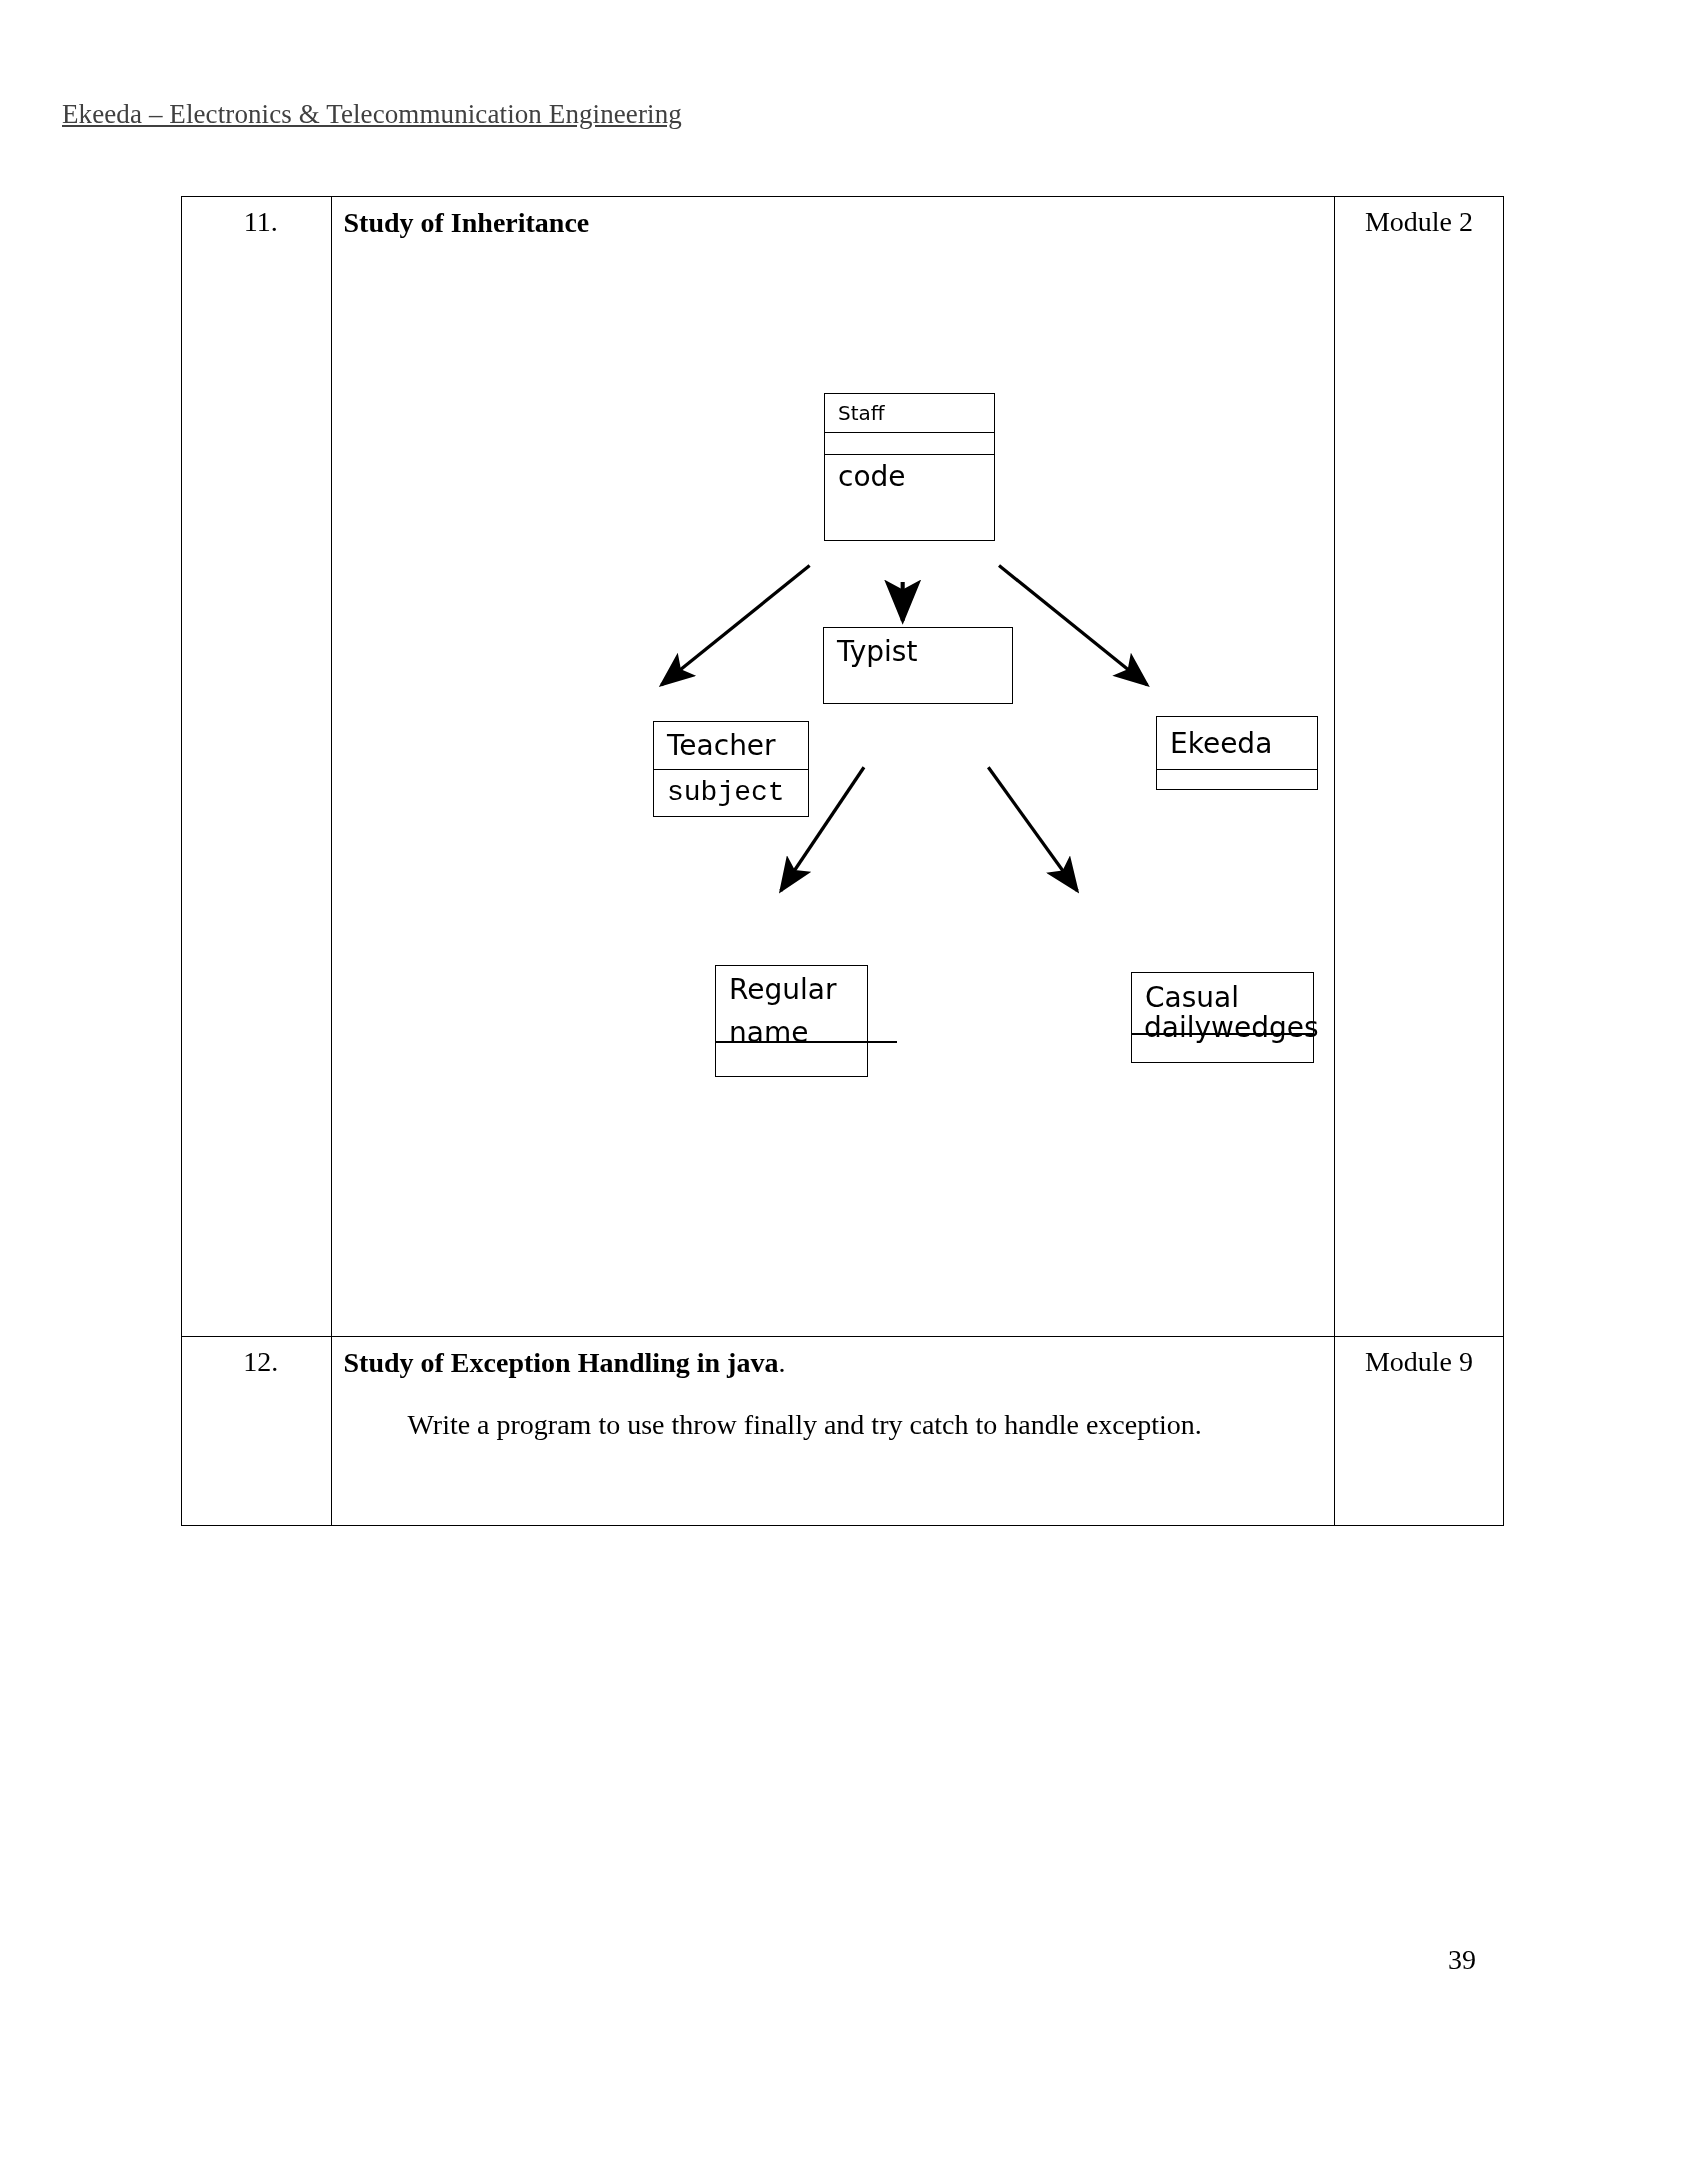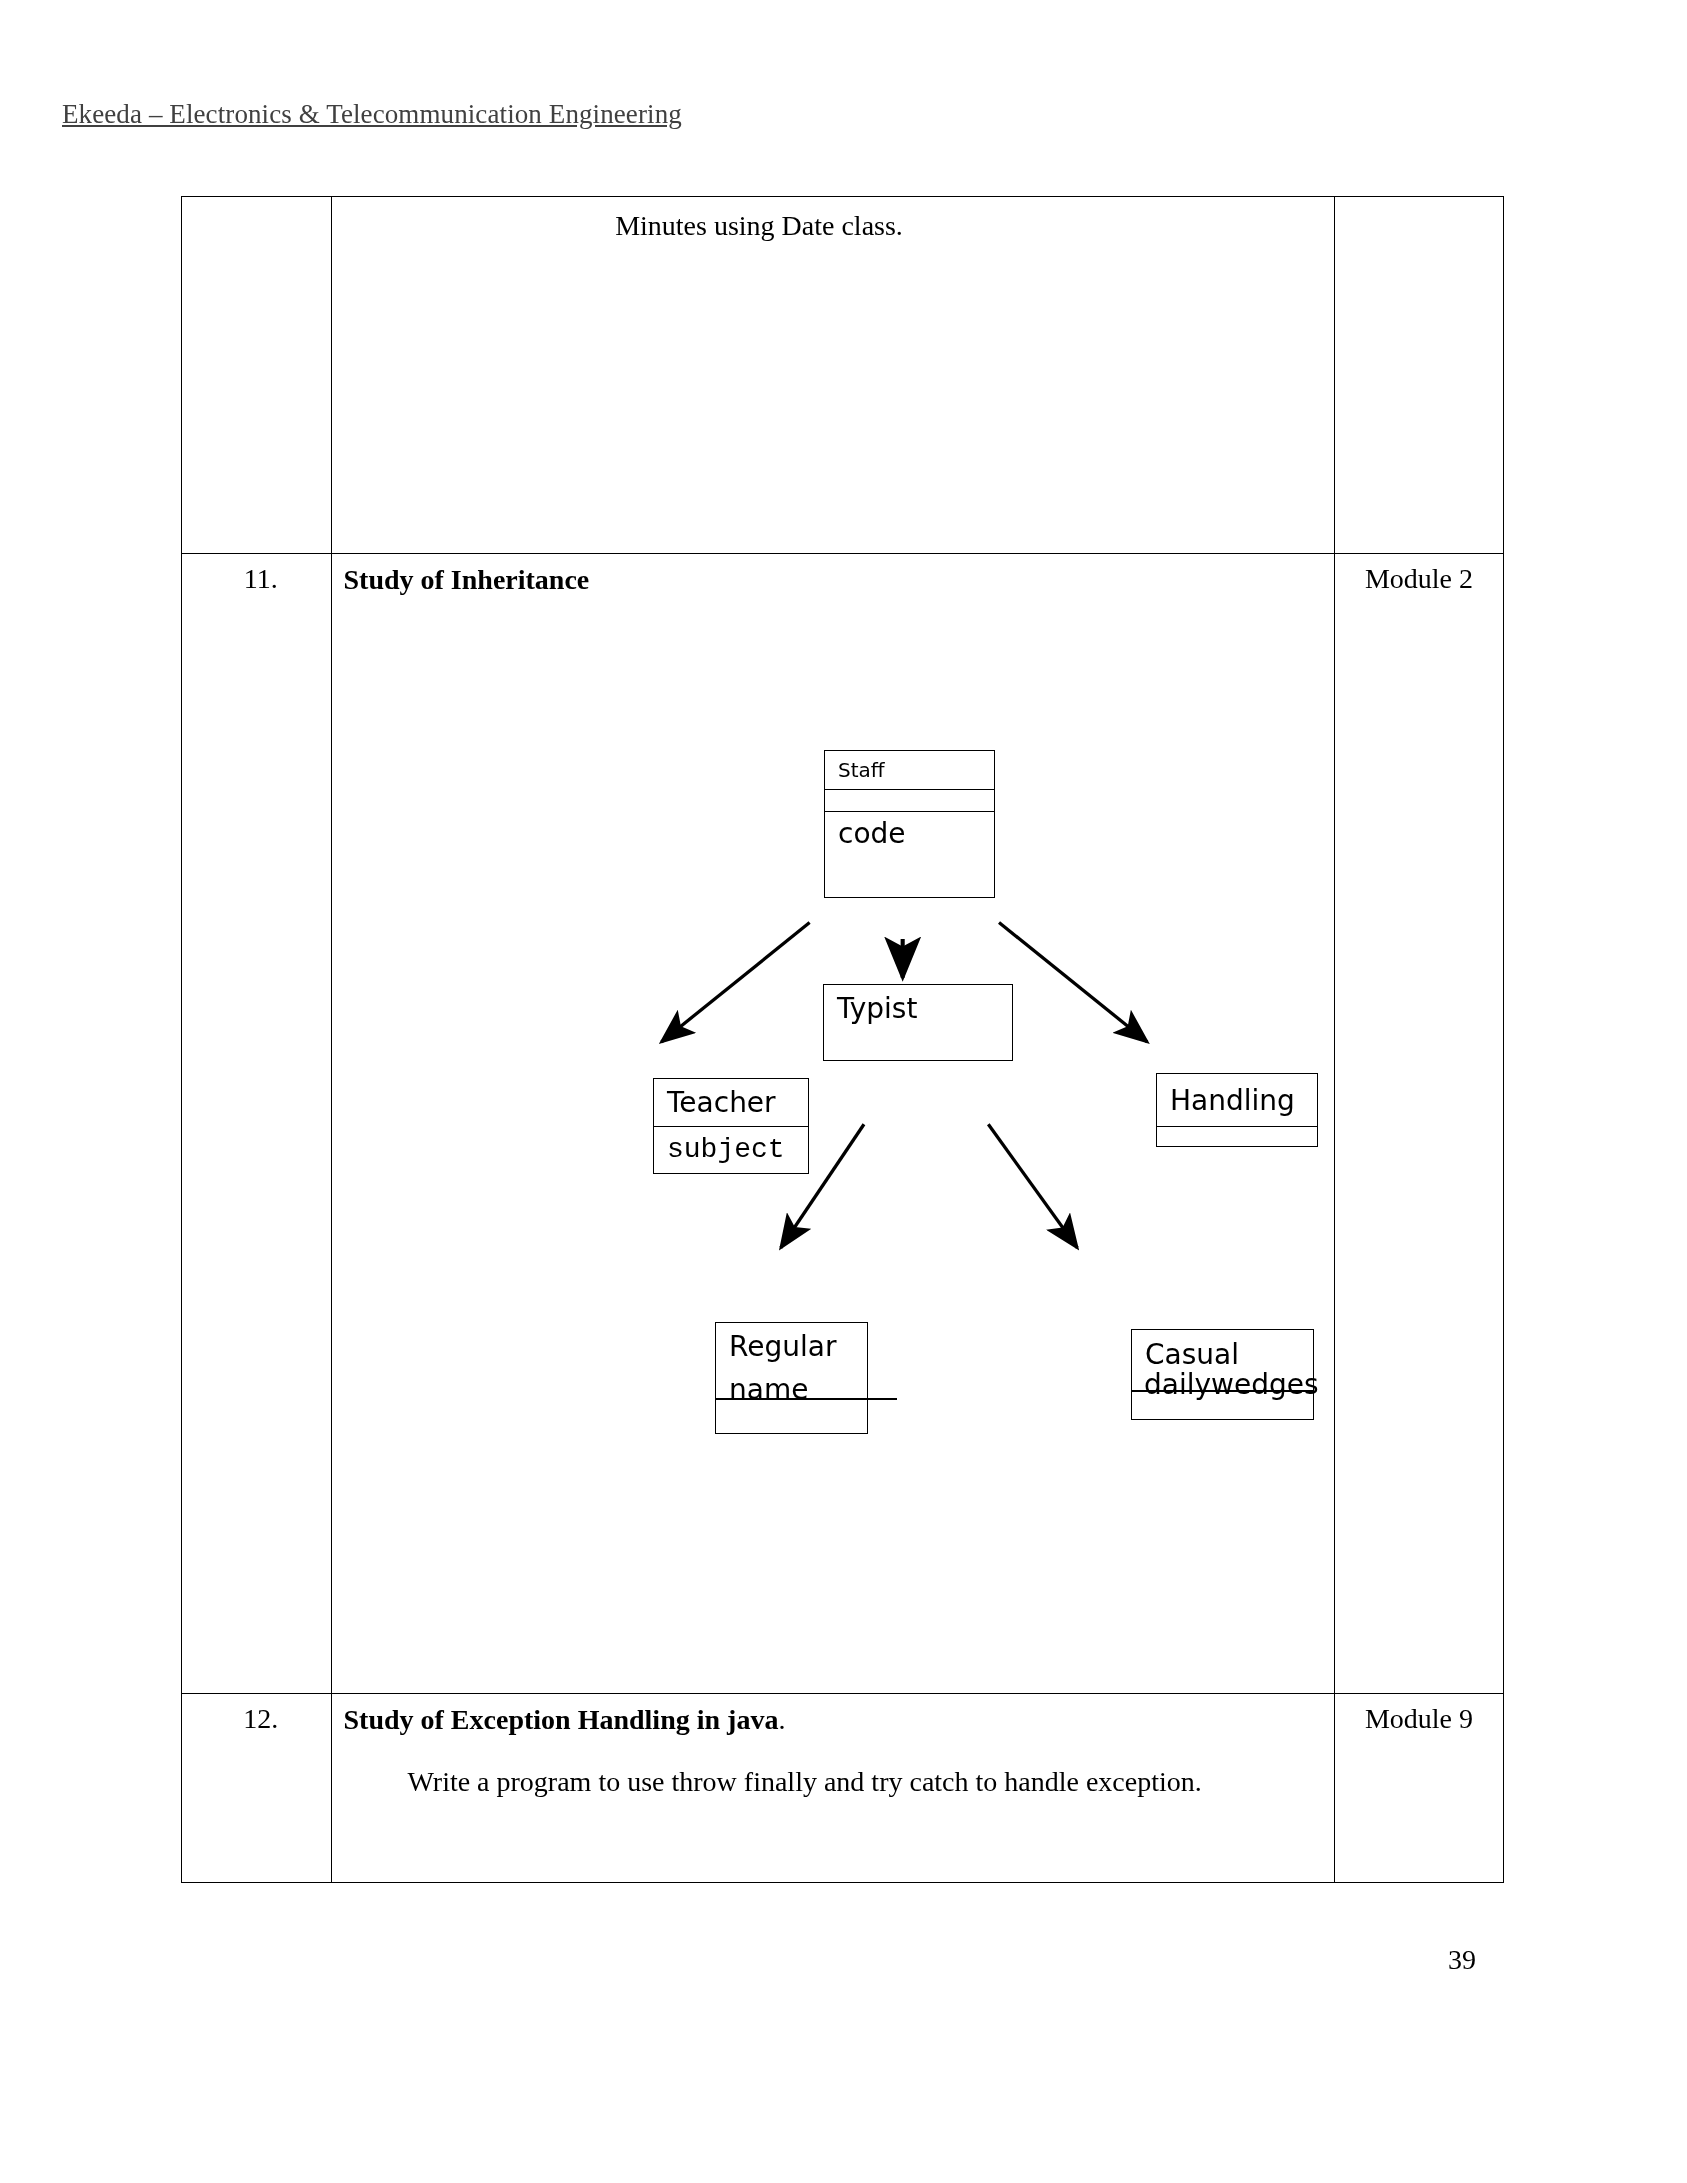--- a/index.html
+++ b/index.html
@@ -195,31 +195,20 @@
 <div class="page-header">Ekeeda – Electronics &amp; Telecommunication Engineering</div>
 
 <table class="doc-table">
   <colgroup>
     <col class="col-num">
     <col class="col-body">
     <col class="col-mod">
   </colgroup>
   <tbody>
 
-    <tr class="row-top">
-      <td>
-        <div class="cell-pad num-text"></div>
-      </td>
-      <td>
-        <div class="centered-line">Minutes using Date class.</div>
-      </td>
-      <td>
-        <div class="cell-pad module-text"></div>
-      </td>
-    </tr>
 
     <tr class="row-inherit">
       <td>
         <div class="cell-pad num-text">11.</div>
       </td>
 
       <td>
         <div class="body-title">Study of Inheritance</div>
 
         <div class="uml-canvas">
@@ -251,21 +240,21 @@
           <div class="uml-box" id="box-typist">
             <div class="uml-seg" id="typist-name">Typist</div>
           </div>
 
           <div class="uml-box" id="box-teacher">
             <div class="uml-seg" id="teacher-name">Teacher</div>
             <div class="uml-seg div-top" id="teacher-subject">subject</div>
           </div>
 
           <div class="uml-box" id="box-officer">
-            <div class="uml-seg" id="officer-name">Handling</div>
+            <div class="uml-seg" id="officer-name">Ekeeda</div>
             <div class="uml-seg div-top" id="officer-empty"></div>
           </div>
 
           <div class="uml-box" id="box-regular">
             <div class="uml-seg" id="regular-name">Regular</div>
             <div class="uml-seg" id="regular-attr">name</div>
           </div>
           <div class="rule-regular"></div>
 
           <div class="uml-box" id="box-casual">

